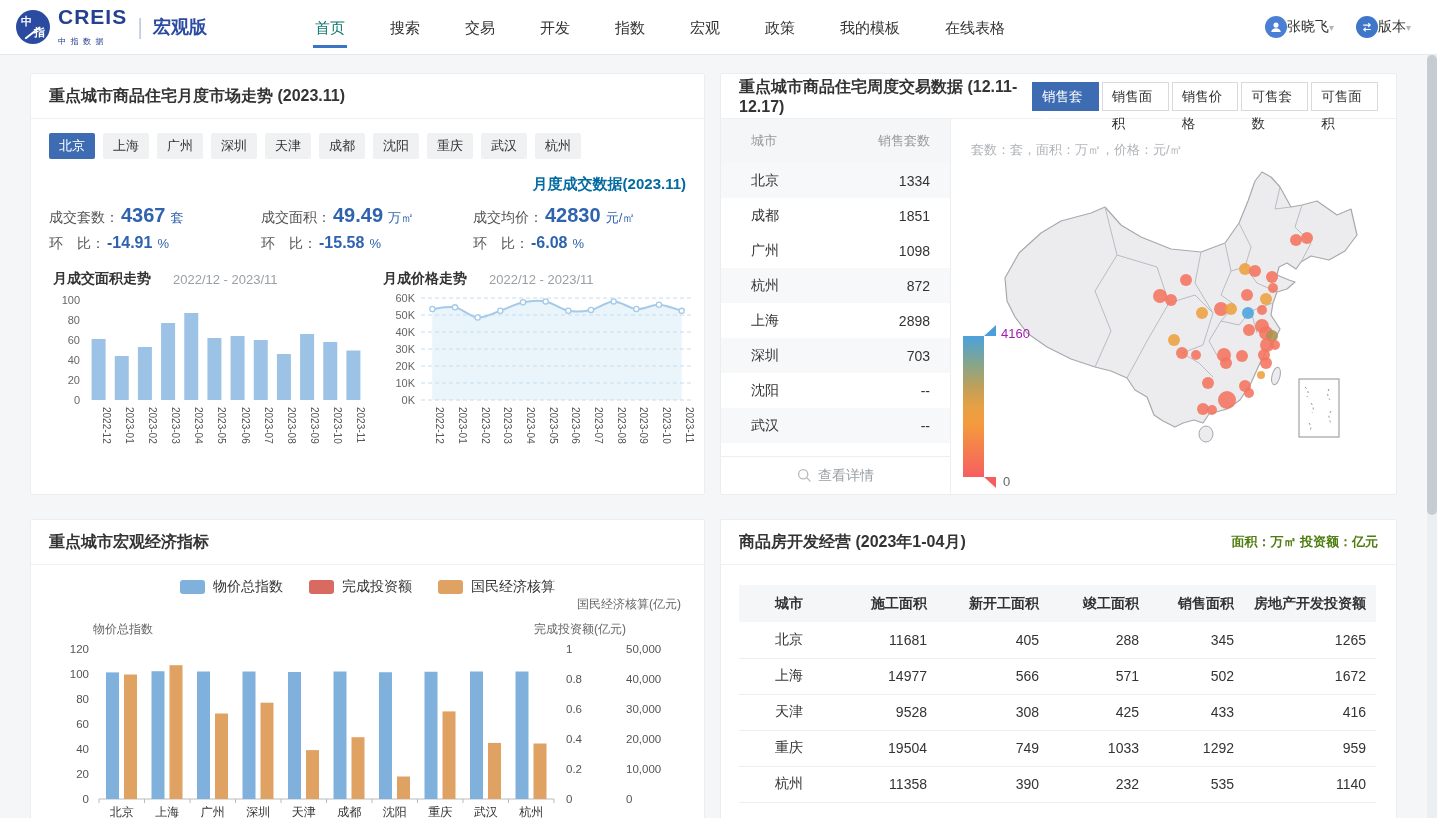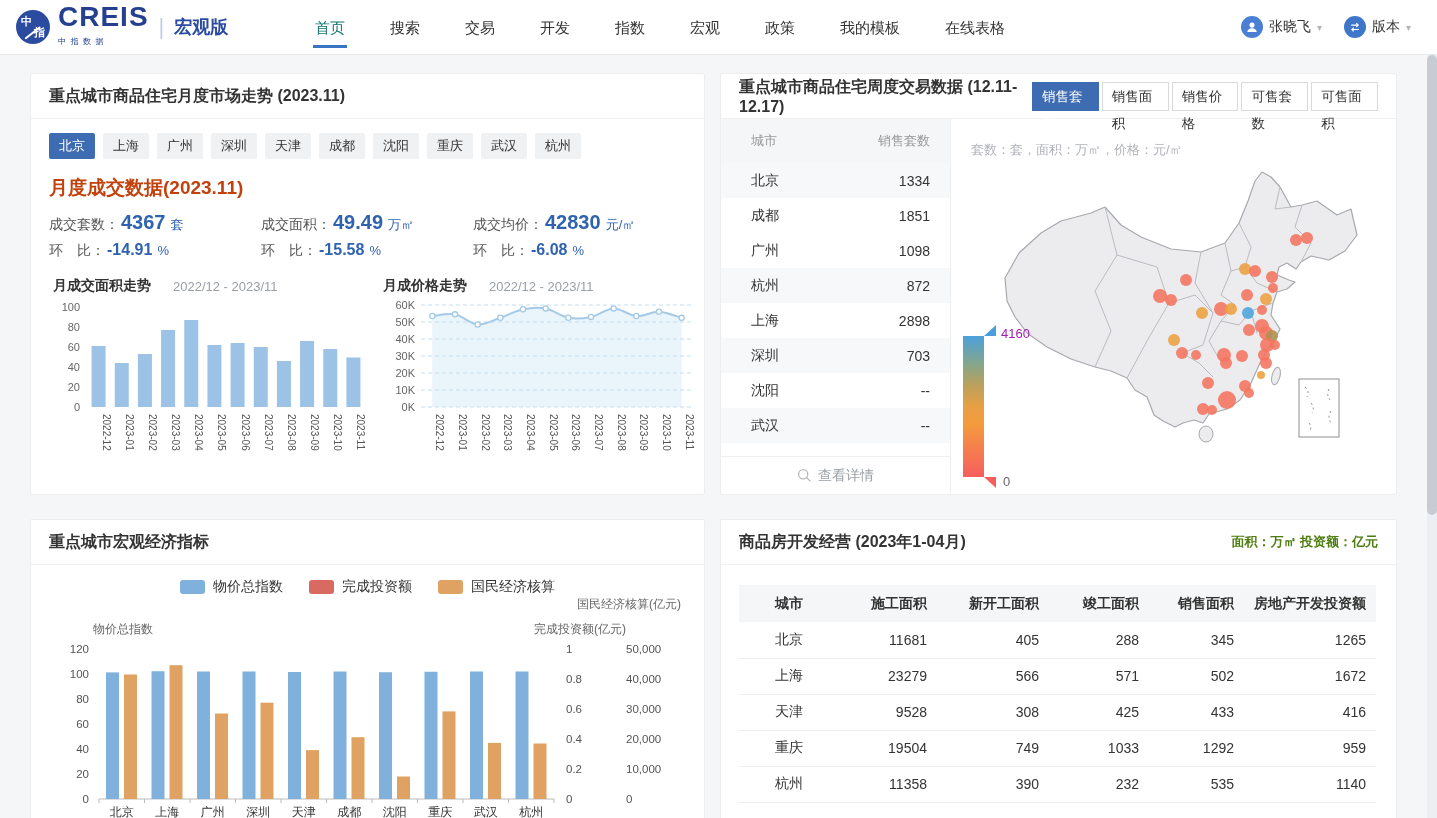--- a/index.html
+++ b/index.html
@@ -8,45 +8,45 @@
 
   
   .topnav { height:55px; background:#fff; border-bottom:1px solid #e7e9eb; display:flex; align-items:center; position:relative; z-index:9; }
   .logo-wrap { display:flex; align-items:center; padding-left:16px; width:315px; flex:none; }
   .logo-badge { width:34px; height:34px; border-radius:50%; background:#2b4ba0; position:relative; flex:none; }
   .logo-badge span { position:absolute; color:#fff; font-size:11px; font-weight:bold; }
   .logo-badge .c1 { left:5px; top:4px; }
   .logo-badge .c2 { right:5px; bottom:4px; }
   .logo-badge .slash { position:absolute; left:7px; top:22px; width:19px; height:2px; background:#fff; transform:rotate(-38deg); border-radius:2px; }
   .brand-text { margin-left:8px; }
-  .brand-name { font-size:28px; font-weight:bold; color:#24408f; letter-spacing:1px; line-height:20px; }
+  .brand-name { font-size:21px; font-weight:bold; color:#24408f; letter-spacing:1px; line-height:20px; }
   .brand-sub { font-size:8px; color:#24408f; letter-spacing:4.5px; margin-top:9px; }
   .brand-div { color:#c3cde4; font-size:22px; font-weight:200; margin:0 10px; }
   .edition { font-size:18px; font-weight:bold; color:#2b4ba0; }
   .menu { display:flex; gap:45px; font-size:15px; color:#333; }
   .menu-item { height:55px; line-height:55px; position:relative; cursor:pointer; white-space:nowrap; }
   .menu-item.active { color:#0f766e; }
   .menu-item.active::after { content:""; position:absolute; left:50%; transform:translateX(-50%); bottom:7px; width:34px; height:3px; background:#3a74c4; }
   .nav-right { margin-left:auto; display:flex; align-items:center; gap:22px; padding-right:26px; font-size:14px; }
-  .nav-chip { display:flex; align-items:center; gap:6px; cursor:pointer; }
+  .nav-chip { display:flex; align-items:center; cursor:pointer; }
   .avatar-circle { width:22px; height:22px; border-radius:50%; background:#4a7fd4; display:flex; align-items:center; justify-content:center; }
   .caret { color:#b2b5b9; font-size:10px; }
 
   
   .content { position:absolute; top:55px; left:0; width:1437px; padding:18px 40px 0 30px; }
   .grid { display:grid; grid-template-columns:675px 677px; grid-template-rows:422px 420px; gap:24px 15px; }
   .panel { background:#fff; border:1px solid #ebedef; border-radius:2px; overflow:hidden; }
   .panel-header { height:45px; display:flex; align-items:center; padding:0 18px; border-bottom:1px solid #eef0f2; }
   .panel-title { font-size:16px; font-weight:bold; color:#333; }
 
   
   .chips-row { display:flex; gap:8px; padding:14px 18px 10px 18px; }
   .chip { min-width:46px; padding:0 8px; height:26px; line-height:26px; text-align:center; font-size:13px; background:#f0f1f3; color:#333; border-radius:2px; cursor:pointer; }
   .chip.active { background:#3e6cb2; color:#fff; }
-  .section-title { padding:6px 18px 2px 18px; font-size:19px; font-weight:bold; color:#c2410c; }
+  .section-title { padding:6px 18px 2px 18px; font-size:15px; font-weight:bold; color:#0369a1;text-align:right; }
   .stats-row { display:flex; padding:8px 18px 2px 18px; }
   .stat-col { width:212px; }
   .stat-line { display:flex; align-items:baseline; margin-bottom:7px; white-space:nowrap; }
   .stat-label { font-size:14px; color:#555; }
   .stat-value { font-size:20px; font-weight:bold; color:#2f63b0; margin:0 5px 0 2px; }
   .stat-ring { font-size:16px; font-weight:bold; color:#2f63b0; margin:0 5px 0 2px; }
   .stat-unit { font-size:13px; color:#2f63b0; }
   .charts-row { display:flex; padding:8px 6px 0 18px; }
   .chart-box { width:322px; margin-right:8px; }
   .chart-head { display:flex; align-items:center; padding-left:4px; }
@@ -543,21 +543,21 @@
               <tr>
                 <td>北京</td>
                 <td>11681</td>
                 <td>405</td>
                 <td>288</td>
                 <td>345</td>
                 <td>1265</td>
               </tr>
               <tr>
                 <td>上海</td>
-                <td>23279</td>
+                <td>14977</td>
                 <td>566</td>
                 <td>571</td>
                 <td>502</td>
                 <td>1672</td>
               </tr>
               <tr>
                 <td>天津</td>
                 <td>9528</td>
                 <td>308</td>
                 <td>425</td>

